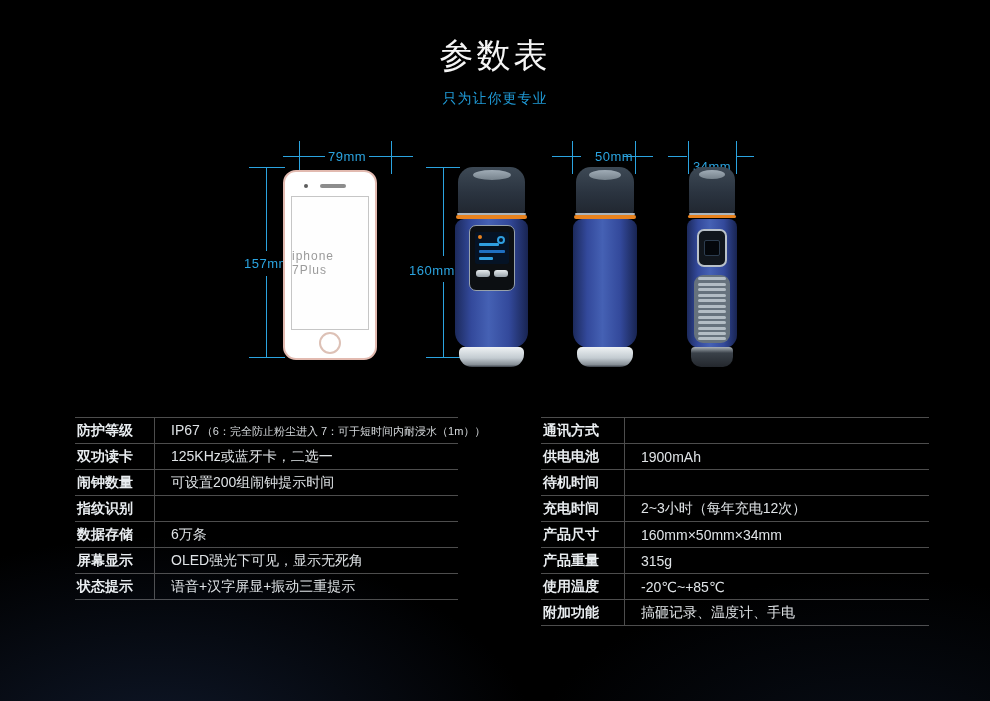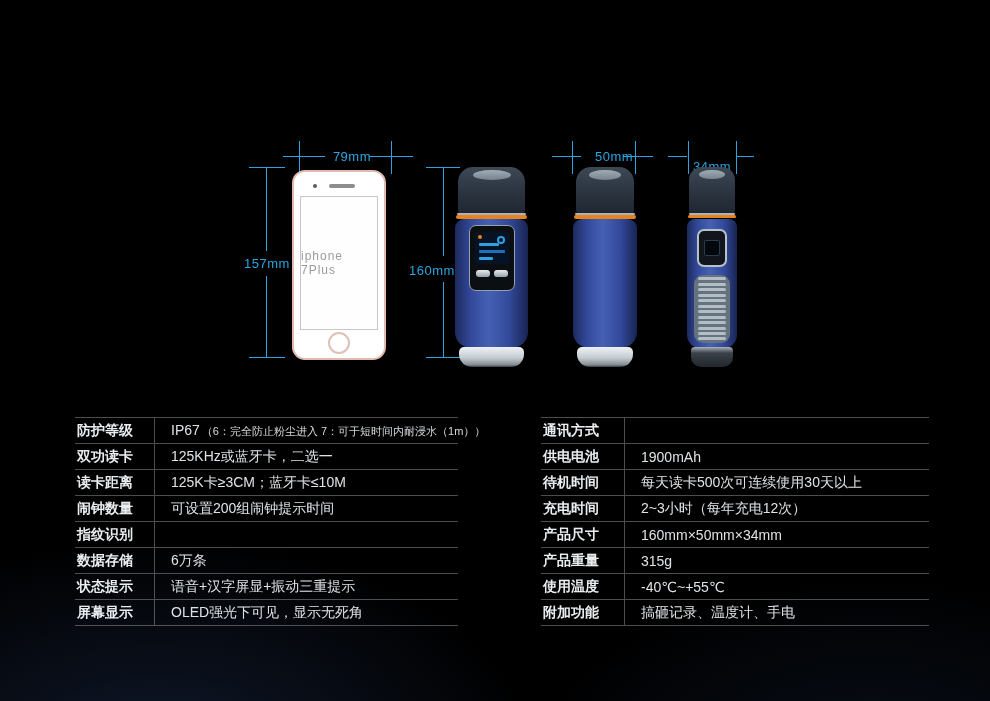--- a/index.html
+++ b/index.html
@@ -25,21 +25,21 @@
 
   
   .dim{ position:absolute; background:#2ba4e0; }
   .dim-label{
     position:absolute; color:#2ba4e0; font-size:13px; text-align:center;
     letter-spacing:.5px; white-space:nowrap;
   }
 
   
   .phone{
-    position:absolute; left:292px; top:170px; width:94px; height:190px;
+    position:absolute; left:283px; top:170px; width:94px; height:190px;
     background:#fff; border:2px solid #e2bab0; border-radius:13px;
   }
   .phone .speaker{ position:absolute; top:12px; left:50%; margin-left:-10px; width:26px; height:4px; background:#8d8d8d; border-radius:2px; }
   .phone .camera{ position:absolute; top:12px; left:50%; margin-left:-26px; width:4px; height:4px; background:#5d5d5d; border-radius:50%; }
   .phone .screen{
     position:absolute; top:24px; left:6px; right:6px; height:134px;
     background:#fefefe; border:1px solid #c6c6c6;
     display:flex; align-items:center; justify-content:center;
   }
   .phone .screen span{ color:#9b9b9b; font-size:12px; letter-spacing:1px; }
@@ -128,27 +128,29 @@
   }
   .spec-right .spec-label{ width:84px; flex:0 0 84px; }
   .spec-value{ padding-left:16px; color:#dfe3e6; font-size:14px; white-space:nowrap; }
   .spec-note{ font-size:11px; color:#d7dbde; margin-left:2px;margin-top:48px; }
 </style>
 </head>
 <body>
 
 <div class="stage">
 
+  <div class="title">参数表</div>
+  <div class="subtitle">只为让你更专业</div>
 
   <div>
     <div class="dim" style="left:299px;top:141px;width:1px;height:33px;"></div>
     <div class="dim" style="left:391px;top:141px;width:1px;height:33px;"></div>
     <div class="dim" style="left:283px;top:156px;width:42px;height:1px;"></div>
     <div class="dim" style="left:369px;top:156px;width:44px;height:1px;"></div>
-    <div class="dim-label" style="left:323px;top:149px;width:48px;text-align:right;">79mm</div>
+    <div class="dim-label" style="left:323px;top:149px;width:48px;">79mm</div>
   </div>
 
   <div>
     <div class="dim" style="left:249px;top:167px;width:36px;height:1px;"></div>
     <div class="dim" style="left:249px;top:357px;width:36px;height:1px;"></div>
     <div class="dim" style="left:266px;top:167px;width:1px;height:84px;"></div>
     <div class="dim" style="left:266px;top:276px;width:1px;height:82px;"></div>
     <div class="dim-label" style="left:241px;top:256px;width:52px;">157mm</div>
   </div>
 
@@ -248,71 +250,66 @@
   <div class="spec spec-left">
     <div class="spec-row">
       <div class="spec-label">防护等级</div>
       <div class="spec-value"><span>IP67</span><span class="spec-note">（6：完全防止粉尘进入 7：可于短时间内耐浸水（1m））</span></div>
     </div>
     <div class="spec-row">
       <div class="spec-label">双功读卡</div>
       <div class="spec-value">125KHz或蓝牙卡，二选一</div>
     </div>
     <div class="spec-row">
-      <div class="spec-label">读卡距离</div>
-      <div class="spec-value">125K卡≥3CM；蓝牙卡≤10M</div>
-    </div>
-    <div class="spec-row">
       <div class="spec-label">闹钟数量</div>
       <div class="spec-value">可设置200组闹钟提示时间</div>
     </div>
     <div class="spec-row">
       <div class="spec-label">指纹识别</div>
     </div>
     <div class="spec-row">
       <div class="spec-label">数据存储</div>
       <div class="spec-value">6万条</div>
     </div>
     <div class="spec-row">
+      <div class="spec-label">屏幕显示</div>
+      <div class="spec-value">OLED强光下可见，显示无死角</div>
+    </div>
+    <div class="spec-row">
       <div class="spec-label">状态提示</div>
       <div class="spec-value">语音+汉字屏显+振动三重提示</div>
     </div>
-    <div class="spec-row">
-      <div class="spec-label">屏幕显示</div>
-      <div class="spec-value">OLED强光下可见，显示无死角</div>
-    </div>
   </div>
 
   <div class="spec spec-right">
     <div class="spec-row">
       <div class="spec-label">通讯方式</div>
     </div>
     <div class="spec-row">
       <div class="spec-label">供电电池</div>
       <div class="spec-value">1900mAh</div>
     </div>
     <div class="spec-row">
       <div class="spec-label">待机时间</div>
-      <div class="spec-value">每天读卡500次可连续使用30天以上</div>
     </div>
     <div class="spec-row">
       <div class="spec-label">充电时间</div>
       <div class="spec-value">2~3小时（每年充电12次）</div>
     </div>
     <div class="spec-row">
       <div class="spec-label">产品尺寸</div>
       <div class="spec-value">160mm×50mm×34mm</div>
     </div>
     <div class="spec-row">
       <div class="spec-label">产品重量</div>
       <div class="spec-value">315g</div>
     </div>
     <div class="spec-row">
       <div class="spec-label">使用温度</div>
-      <div class="spec-value">-40℃~+55℃</div>
+      <div class="spec-value">-20℃~+85℃</div>
     </div>
     <div class="spec-row">
       <div class="spec-label">附加功能</div>
       <div class="spec-value">搞砸记录、温度计、手电</div>
     </div>
   </div>
 
 </div>
 
 </body></html>

